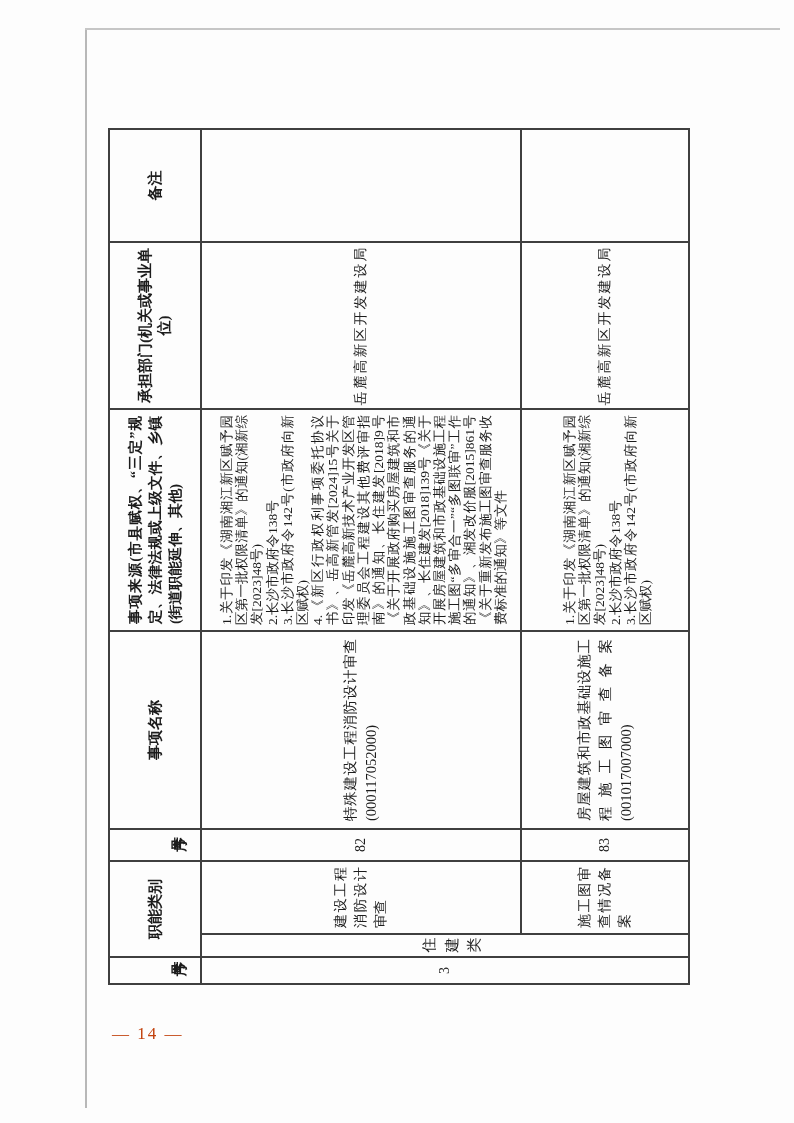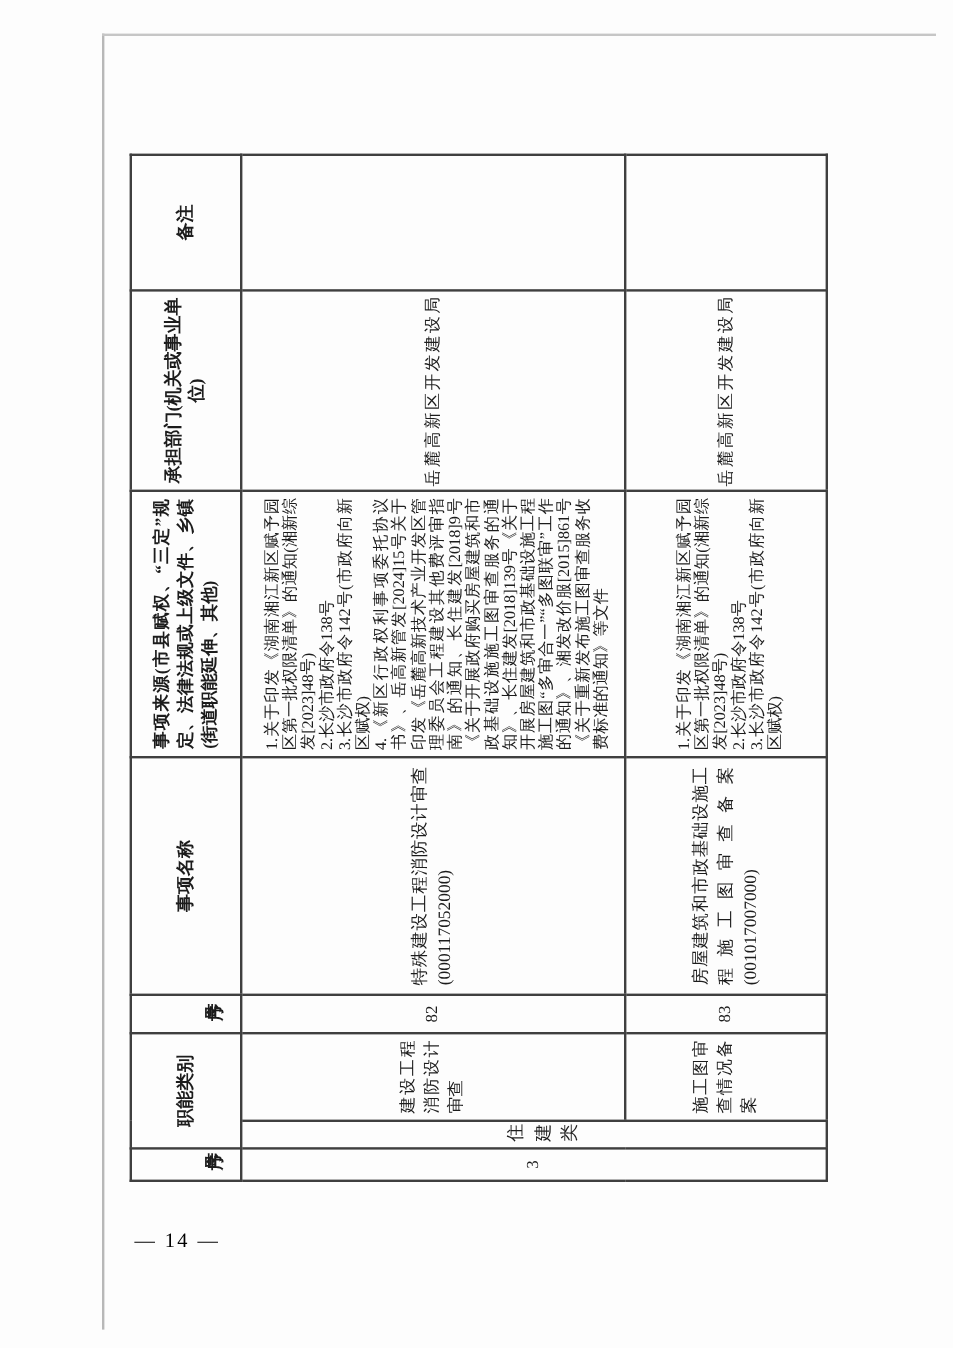--- a/index.html
+++ b/index.html
@@ -70,21 +70,21 @@
     white-space: pre-line;
   }
   td.dept { text-align: center; font-size: 14px; letter-spacing: 2px; }
 
   .page-footer {
     position: absolute;
     left: 112px;
     top: 1024px;
     font-size: 17px;
     letter-spacing: 2px;
-    color: #000000;
+    color: #c2410c;
   }
 </style>
 </head>
 <body>
 
 <div class="scan-edge-left"></div>
 <div class="scan-edge-top"></div>
 
 <div class="rotated-wrap">
   <table class="authority">

